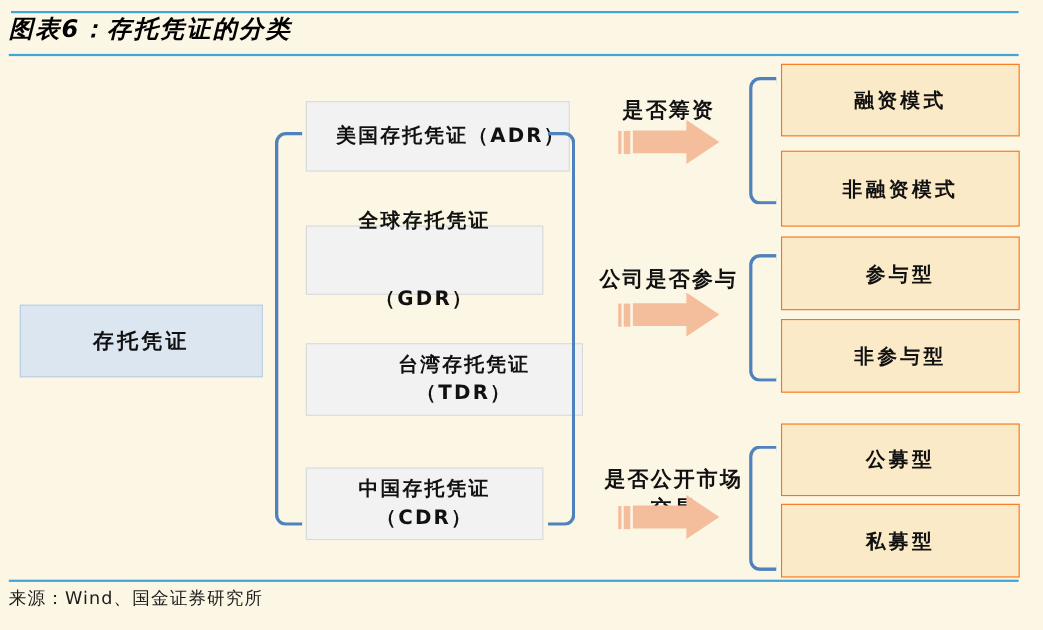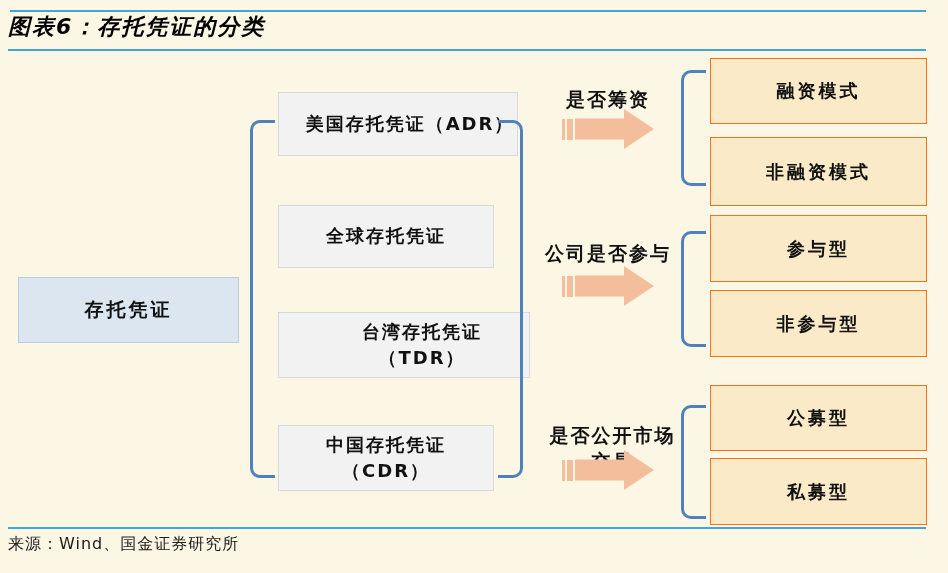--- a/index.html
+++ b/index.html
@@ -79,20 +79,21 @@
   <span>存托凭证</span>
 </div>
 
 <div class="abs bracket-left" style="left:250px;top:120px;height:352px;"></div>
 
 <div class="abs type-box" style="top:92px;height:62px;padding-left:24px;">
   <span>美国存托凭证（ADR）</span>
 </div>
 <div class="abs type-box" style="top:205px;height:61px;gap:44px;">
   <span>全球存托凭证</span>
+  <span>（GDR）</span>
 </div>
 <div class="abs type-box" style="top:312px;height:64px;padding-left:36px;">
   <span>台湾存托凭证</span>
   <span>（TDR）</span>
 </div>
 <div class="abs type-box" style="top:425px;height:64px;">
   <span>中国存托凭证</span>
   <span>（CDR）</span>
 </div>
 

